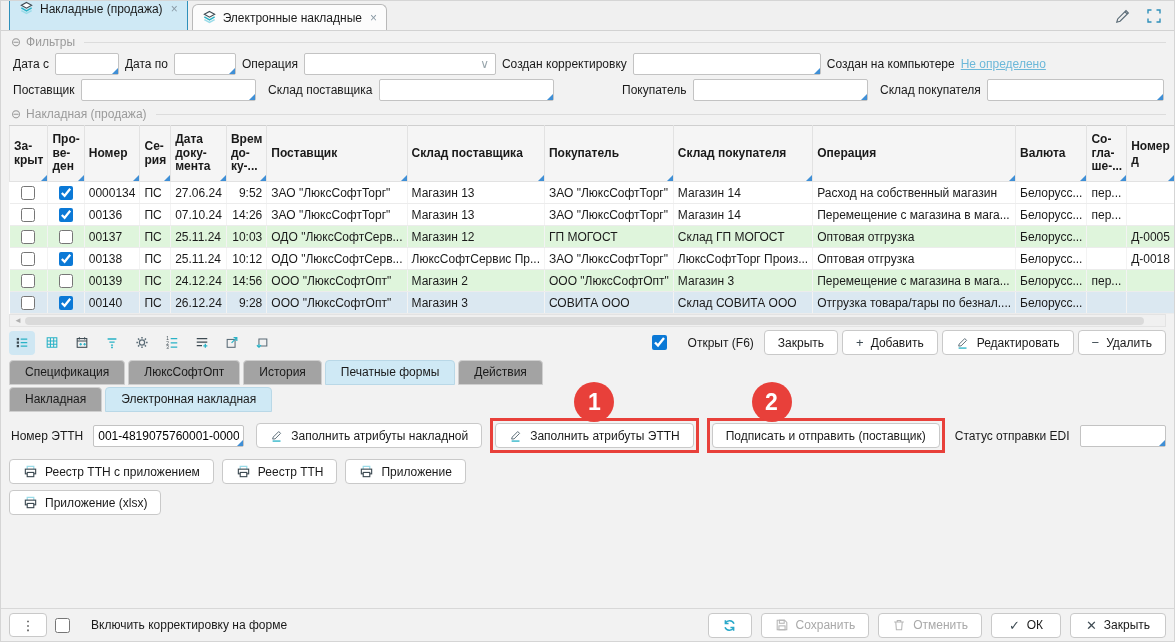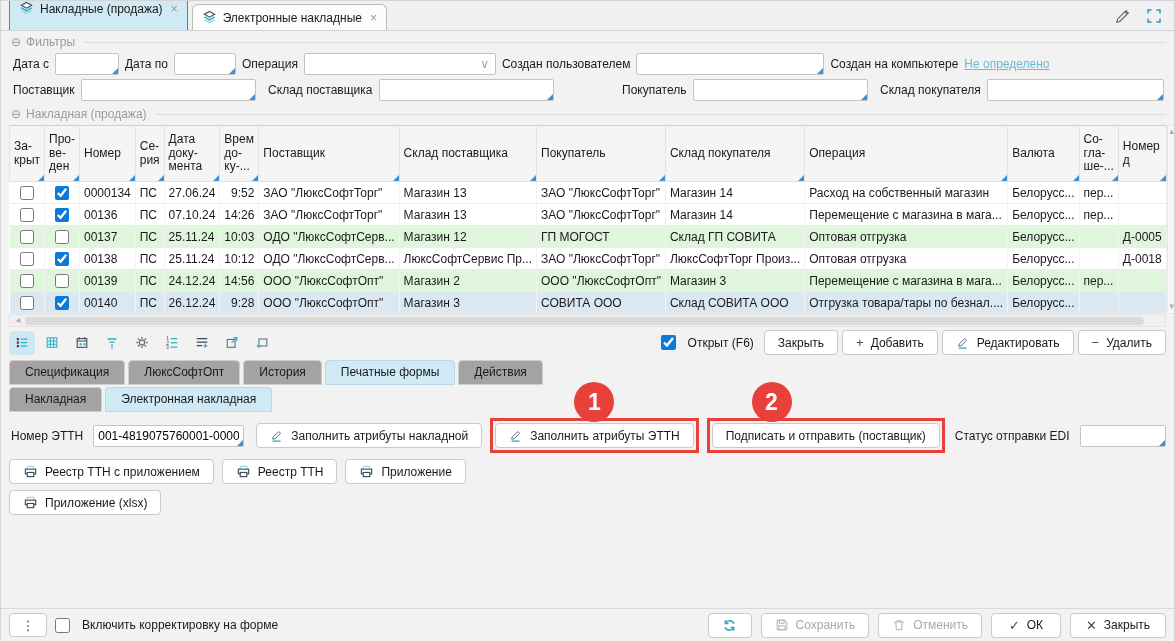--- a/index.html
+++ b/index.html
@@ -26,39 +26,39 @@
   .flabel { color:#1a1a1a; padding:0 2px; }
   .field { position:relative; height:22px; background:#fff; border:1px solid #c3c3c3; border-radius:2px; }
   .field::after { content:""; position:absolute; right:0; bottom:0; width:0; height:0; border-left:6px solid transparent; border-bottom:6px solid #3f8fd6; }
   .field input { width:100%; height:100%; border:none; outline:none; background:transparent; font:inherit; padding:0 4px; }
   .combo { position:relative; height:22px; background:#fff; border:1px solid #c3c3c3; border-radius:2px; display:flex; align-items:center; justify-content:flex-end; padding-right:6px; color:#9aa7ad; }
   .link { color:var(--link-blue,#6cb8d9); text-decoration:underline; cursor:pointer; }
 
   
   .grid-wrap { display:flex; margin-top:2px; }
   table.grid { border-collapse:collapse; table-layout:fixed; background:#fff; }
-  table.grid th { background:#f5f5f5; border:1px solid #e2e2e2; border-top:1px solid #cfcfcf; font-weight:normal; text-align:left; vertical-align:middle; padding:2px 4px; white-space:pre-line; line-height:1.15; position:relative; height:56px; overflow:hidden; }
+  table.grid th { background:#f5f5f5; border:1px solid #e2e2e2; border-top:1px solid #cfcfcf; font-weight:bold; text-align:left; vertical-align:middle; padding:2px 4px; white-space:pre-line; line-height:1.15; position:relative; height:56px; overflow:hidden; }
   table.grid th .sorttri { position:absolute; right:0; bottom:0; width:0; height:0; border-left:6px solid transparent; border-bottom:6px solid #3f8fd6; }
   table.grid td { border-bottom:1px solid #ececec; border-right:1px solid #f3f3f3; padding:2px 4px; height:22px; white-space:nowrap; overflow:hidden; }
   tr.row-white { background:#ffffff; }
   tr.row-green { background:var(--row-green,#dff5dc); }
   tr.row-selected { background:var(--row-selected,#dbe8f1); }
   table.grid input[type=checkbox]{ width:14px; height:14px; accent-color:var(--checkbox-blue,#0b79d6); margin:0; vertical-align:middle; }
   .vscroll { width:13px; background:#f6f6f6; border:1px solid #e6e6e6; display:flex; flex-direction:column; justify-content:space-between; align-items:center; padding:2px 0; }
   .vscroll .arr { color:#b0b0b0; font-size:8px; line-height:8px; }
   .hscroll { height:13px; margin:0 8px; background:#f0f0f0; border:1px solid #e3e3e3; display:flex; align-items:center; padding:1px; }
   .hscroll .arr { color:#b0b0b0; font-size:8px; padding:0 3px; }
   .hscroll .thumb { flex:1; height:8px; background:#dadada; border-radius:4px; margin-right:20px; }
 
   
   .toolbar { display:flex; align-items:center; padding:3px 8px; gap:4px; flex:0 0 auto; }
   .tool { width:26px; height:24px; display:flex; align-items:center; justify-content:center; border-radius:4px; border:none; background:transparent; }
   .tool.selected { background:#cfe7f3; }
   .toolbar-spacer { flex:1; }
-  .chk { display:flex; align-items:center; gap:12px; margin-right:6px; }
+  .chk { display:flex; align-items:center; gap:21px; margin-right:6px; }
   .chk input { width:15px; height:15px; accent-color:var(--checkbox-blue,#0b79d6); margin:0; }
   .btn { display:inline-flex; align-items:center; justify-content:center; gap:7px; height:25px; padding:0 13px; background:#fff; border:1px solid #c9c9c9; border-radius:4px; font:inherit; color:#1a1a1a; white-space:nowrap; }
   .btn .glyph { font-size:13px; color:#3d4a52; }
   .btn:disabled { color:#a9a9a9; }
   .btn:disabled .glyph { color:#b5b5b5; }
 
   
   .ptabs { display:flex; gap:3px; padding:2px 8px 0 8px; flex:0 0 auto; }
   .ptab { padding:4px 15px 5px 15px; background:#a3a3a3; border:1px solid #cfcfcf; border-radius:4px 4px 0 0; }
   .ptab.active { background:var(--tab-active-bg,#cde9f5); border-color:#b9d8e7;text-align:right; }
@@ -131,21 +131,21 @@
     </div>
     <div class="frow">
       <span class="flabel">Дата с</span>
       <span class="field" style="width:64px"><input style=""></span>
       <span class="flabel">Дата по</span>
       <span class="field" style="width:62px"><input style=""></span>
       <span class="flabel">Операция</span>
       <span class="combo" style="width:192px">
           <span>∨</span>
         </span>
-      <span class="flabel">Создан пользователем</span>
+      <span class="flabel">Создан корректировку</span>
       <span class="field" style="width:188px"><input style=""></span>
       <span class="flabel">Создан на компьютере</span>
       <span class="link">Не определено</span>
     </div>
     <div class="frow">
       <span class="flabel">Поставщик</span>
       <span class="field" style="width:198px"><input style=""></span>
       <span class="flabel" style="margin-left:6px">Склад поставщика</span>
       <span class="field" style="width:198px"><input style=""></span>
       <span class="flabel" style="margin-left:62px">Покупатель</span>
@@ -227,21 +227,21 @@
             <tr class="row-green">
               <td style="text-align: center;"><input type="checkbox" style=""></td>
               <td style="text-align: center;"><input type="checkbox" style=""></td>
               <td>00137</td>
               <td>ПС</td>
               <td>25.11.24</td>
               <td style="text-align: right;">10:03</td>
               <td>ОДО "ЛюксСофтСерв...</td>
               <td>Магазин 12</td>
               <td>ГП МОГОСТ</td>
-              <td>Склад ГП СОВИТА</td>
+              <td>Склад ГП МОГОСТ</td>
               <td>Оптовая отгрузка</td>
               <td>Белорусс...</td>
               <td></td>
               <td>Д-0005</td>
             </tr>
             <tr class="row-white">
               <td style="text-align: center;"><input type="checkbox" style=""></td>
               <td style="text-align: center;"><input type="checkbox" checked="" style=""></td>
               <td>00138</td>
               <td>ПС</td>

